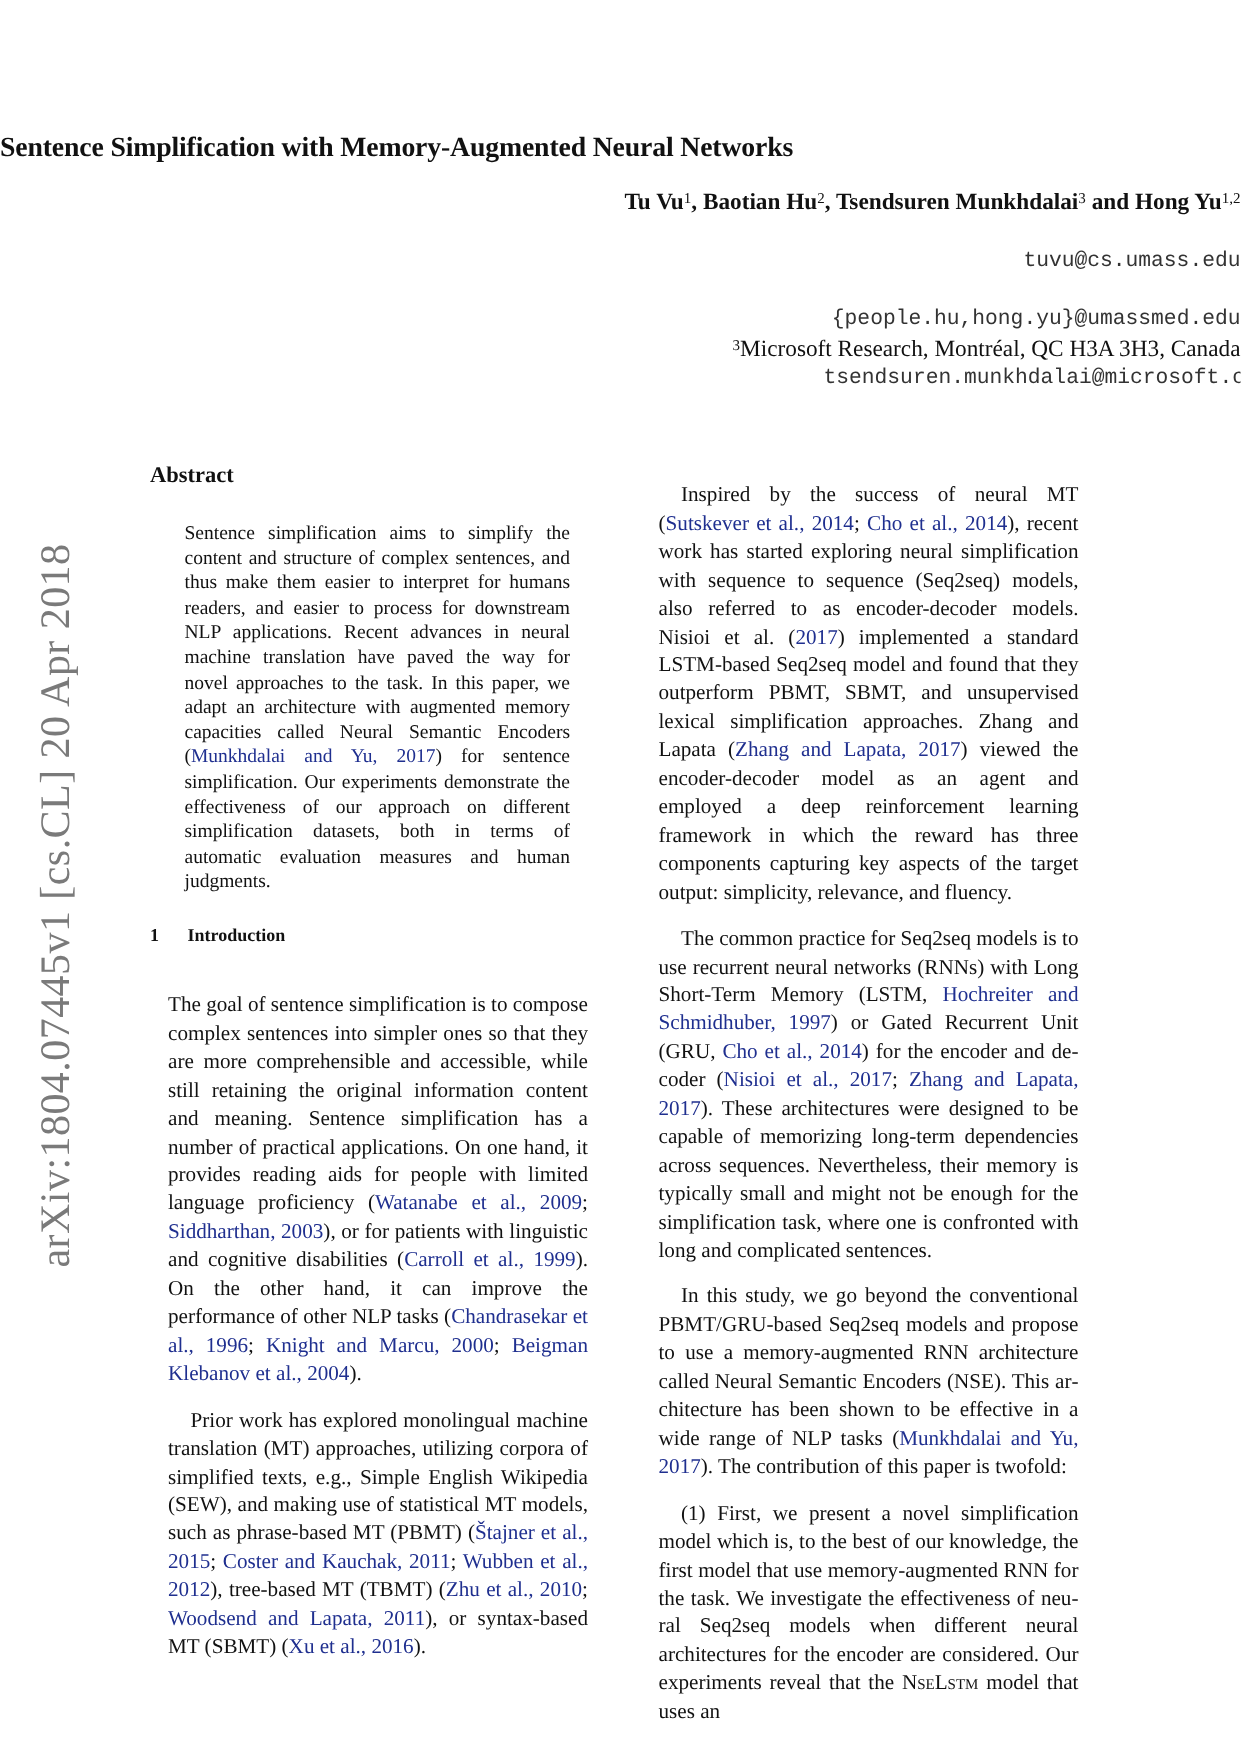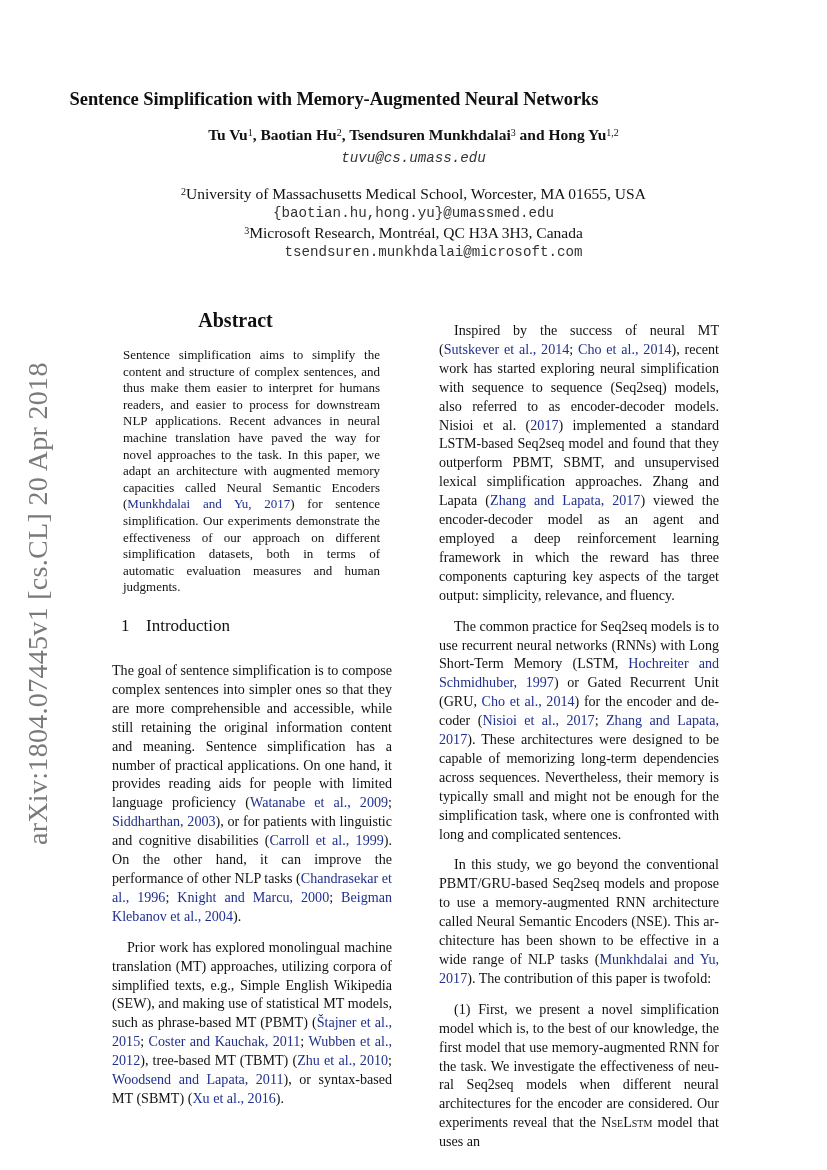--- a/index.html
+++ b/index.html
@@ -1,27 +1,27 @@
 <!DOCTYPE html>
 <html><head>
 <meta charset="utf-8">
 <style>
   html, body { margin: 0; padding: 0; background: #ffffff; }
   body { width: 827px; height: 1170px; position: relative; overflow: hidden; font-family: "Liberation Serif", serif; color: #111; }
   .page { position: absolute; left: 0; top: 0; width: 827px; height: 1170px; background: #fff; }
-  .title { position: absolute; left: 0; width: 668px; top: 89px; text-align: center; font-weight: bold; font-size: 18.5px; letter-spacing: -0.1px; font-family: Liberation Serif, serif; }
-  .hdr-line { position: absolute; left: 0; width: 827px; text-align: center; font-size: 15.5px; line-height: 19px; }
+  .title { position: absolute; left: 0; width: 668px; top: 89px; font-weight: bold; font-size: 18.5px; letter-spacing: -0.1px; font-family: Liberation Serif, serif; }
+  .hdr-line { position: absolute; left: 0; width: 827px; text-align: right; font-size: 15.5px; line-height: 19px; }
   .hdr-line.mono { font-family: "Liberation Mono", monospace; font-size: 14.2px; color: #333; }
   .authors { font-weight: bold; }
   sup { font-size: 10px; vertical-align: top; position: relative; top: -2px; font-weight: normal; }
   .authors sup { font-weight: normal; }
   .arxiv { position: absolute; left: 22px; top: 845px; transform: rotate(-90deg); transform-origin: left top; white-space: nowrap; font-family: "Liberation Serif", serif; font-size: 28px; color: #7a7a7a; letter-spacing: 0.3px; width: 500px; }
-  .abs-title { position: absolute; left: 84px; width: 303px; top: 309px; text-align: center; font-weight: bold; font-size: 20px; }
+  .abs-title { position: absolute; left: 100px; width: 303px; top: 309px; font-weight: bold; font-size: 15px; }
   .abs-body { position: absolute; left: 123px; width: 257px; top: 347px; font-size: 13px; line-height: 16.6px; text-align: justify; hyphens: manual; }
-  .sec-title { position: absolute; left: 100px; top: 616px; font-weight: normal; font-size: 17px; margin-left: 21px; }
+  .sec-title { position: absolute; left: 100px; top: 616px; font-weight: bold; font-size: 12px; }
   .sec-title .num { display: inline-block; width: 25px; }
   .col { position: absolute; width: 304px; font-size: 14.1px; line-height: 18.9px; text-align: justify; }
   .col p { margin: 12px; }
   .col p.indent { text-indent: 15px; }
   .left-col { left: 100px; top: 649px; }
   .right-col { left: 427px; top: 309px; }
   .cite { color: #1f2f8f; }
   .sc { font-variant: small-caps; }
 </style>
 </head>
@@ -33,24 +33,23 @@
 
   <div class="title">Sentence Simplification with Memory-Augmented Neural Networks</div>
 
   <div class="hdr-line authors" style="top:125px;">
     <span>Tu Vu</span><sup>1</sup><span>, </span>
     <span>Baotian Hu</span><sup>2</sup><span>, </span>
     <span>Tsendsuren Munkhdalai</span><sup>3</sup><span> and </span>
     <span>Hong Yu</span><sup>1,2</sup>
   </div>
 
-  <div class="hdr-line mono" style="top:149px;font-style:italic;">tuvu@cs.umass.edu</div>
+  <div class="hdr-line mono" style="top:165px;">tuvu@cs.umass.edu</div>
 
-  <div class="hdr-line" style="top:184px;"><sup>2</sup><span>University of Massachusetts Medical School, Worcester, MA 01655, USA</span></div>
-  <div class="hdr-line mono" style="top:204px;">{baotian.hu,hong.yu}@umassmed.edu</div>
+  <div class="hdr-line mono" style="top:204px;">{people.hu,hong.yu}@umassmed.edu</div>
 
   <div class="hdr-line" style="top:223px;"><sup>3</sup><span>Microsoft Research, Montréal, QC H3A 3H3, Canada</span></div>
   <div class="hdr-line mono" style="top:243px;margin-left:20px;">tsendsuren.munkhdalai@microsoft.com</div>
 
   <div class="abs-title">Abstract</div>
   <div class="abs-body">
     <span>Sentence simplification aims to simplify the content and structure of complex sentences, and thus make them easier to interpret for hu­mans readers, and easier to process for down­stream NLP applications. Recent advances in neural machine translation have paved the way for novel approaches to the task. In this paper, we adapt an architecture with aug­mented memory capacities called Neural Se­mantic Encoders (</span><span class="cite">Munkhdalai and Yu, 2017</span><span>) for sentence simplification. Our experiments demonstrate the effectiveness of our approach on different simplification datasets, both in terms of automatic evaluation measures and human judgments.</span>
   </div>
 
   <div class="sec-title">

